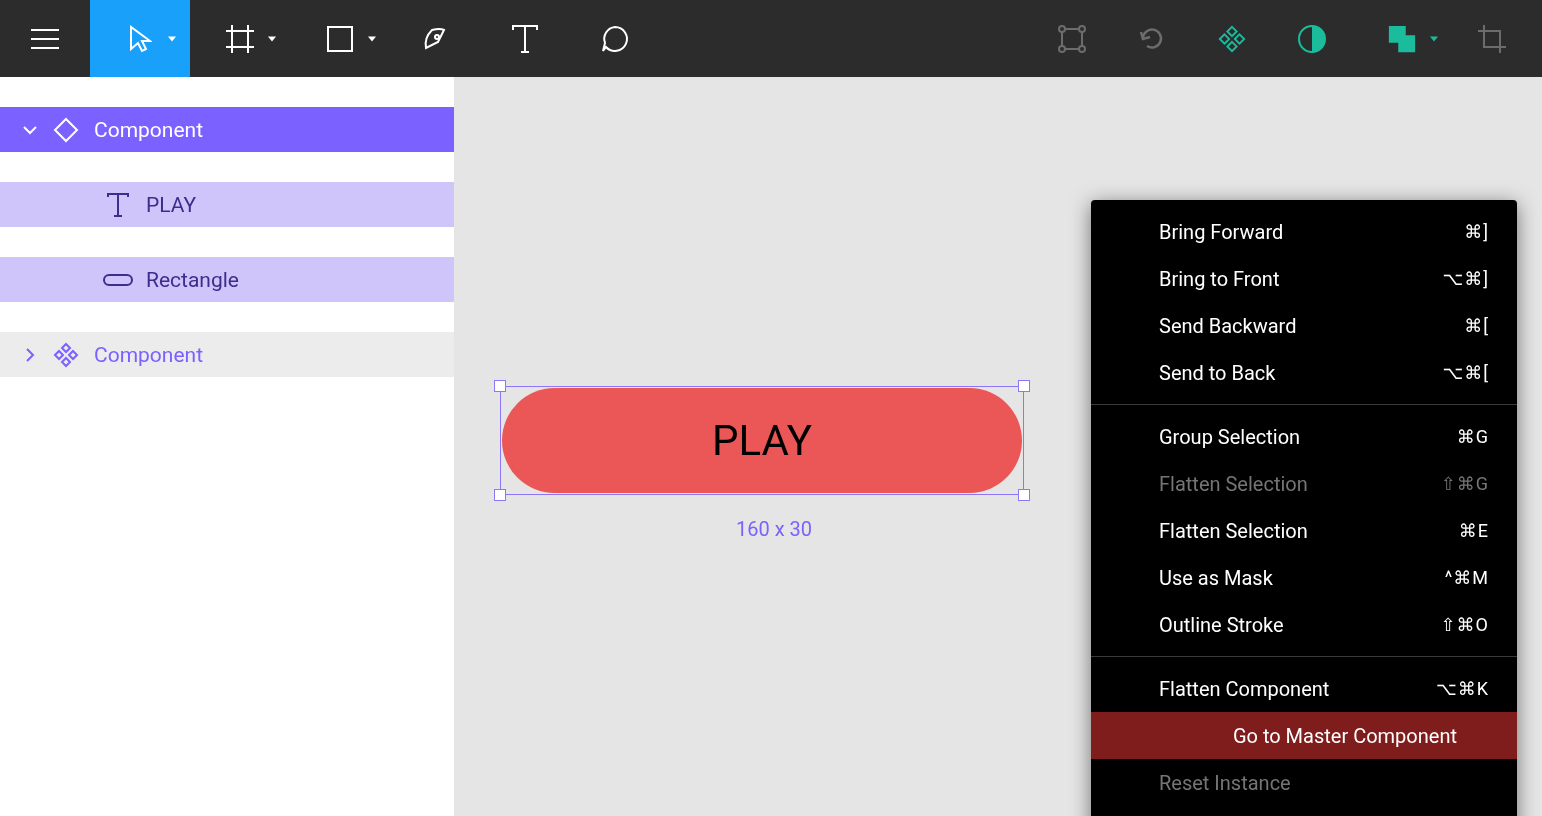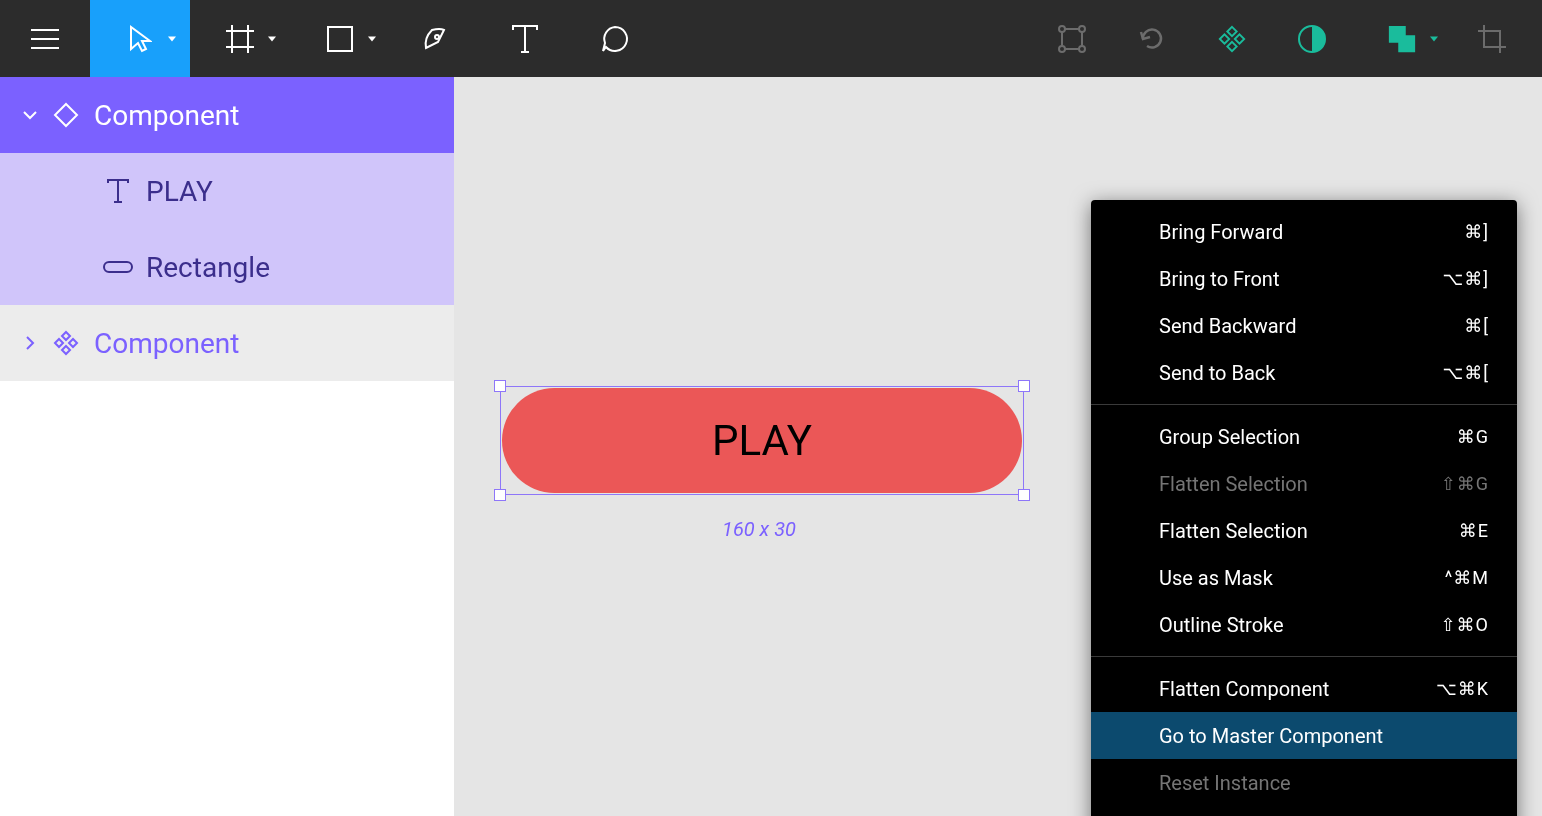--- a/index.html
+++ b/index.html
@@ -15,21 +15,21 @@
   .toolbar-spacer { flex: 1; }
   .toolbar-right { display: flex; align-items: center; padding-right: 10px; }
   .right-btn { width: 80px; height: 77px; display: flex; align-items: center; justify-content: center; cursor: pointer; position: relative; }
 
   
   .main { display: flex; height: calc(100% - 77px); }
   .sidebar { width: 454px; background: #fff; }
   .canvas { flex: 1; background: #e5e5e5; position: relative; }
 
   
-  .layer-row { height: 76px; display: flex; align-items: center; padding-left: 12px; font-size: 28px; cursor: pointer; }
+  .layer-row { height: 45px; display: flex; align-items: center; padding-left: 12px; font-size: 21px; cursor: pointer; margin-top: 30px; }
   .layer-row.selected { background: #7b61ff; color: #fff; }
   .layer-row.child { background: #d0c5fa; color: #3b2e8c; padding-left: 100px; }
   .layer-row.instance { background: #ececec; color: #7b61ff; }
   .layer-toggle { width: 36px; display: flex; justify-content: center; }
   .layer-icon { width: 36px; display: flex; justify-content: center; align-items: center; }
   .layer-label { padding-left: 10px; }
 
   
   .selection { position: absolute; left: 48px; top: 311px; width: 520px; height: 105px; }
   .pill { width: 100%; height: 100%; background: #eb5757; border-radius: 60px; display: flex; align-items: center; justify-content: center; font-size: 42px; color: #000; }
@@ -40,21 +40,21 @@
   .h-bl { left: -8px; bottom: -8px; }
   .h-br { right: -8px; bottom: -8px; }
   .dims { text-align: center; color: #7b61ff; font-size: 20px; margin-top: 12px; }
 
   
   .context-menu { position: absolute; right: 25px; top: 123px; width: 426px; background: #000; border-radius: 4px; box-shadow: 0 4px 20px rgba(0,0,0,0.5); padding: 8px 0; }
   .menu-item { height: 47px; display: flex; align-items: center; justify-content: space-between; padding: 0 28px 0 68px; color: #fff; font-size: 20px; cursor: pointer; gap: 32px; }
   .menu-item .shortcut { color: #fff; font-size: 18px; letter-spacing: 1px; }
   .menu-item.disabled { color: #757575; cursor: default; }
   .menu-item.disabled .shortcut { color: #757575; }
-  .menu-item.hovered { background: #0c4a6e; }
+  .menu-item.hovered { background: #7f1d1d; justify-content: flex-end; }
   .menu-sep { height: 1px; background: #3a3a3a; margin: 8px 0; }
 </style>
 </head>
 <body>
 
 <div class="toolbar">
   <div class="tool-btn">
     <span class="tool-icon">
       <svg width="28" height="20" viewBox="0 0 28 20" stroke="#fff" stroke-width="2">
           <line x1="0" y1="1" x2="28" y2="1"></line>
@@ -226,21 +226,21 @@
     <div class="selection">
       <div class="pill">
         <span>PLAY</span>
       </div>
       <div class="sel-outline"></div>
       <div class="handle h-tl"></div>
       <div class="handle h-tr"></div>
       <div class="handle h-bl"></div>
       <div class="handle h-br"></div>
     </div>
-    <div class="dims" style="position:absolute; left:45px; top:428px; width:520px;font-style:italic;">160 x 30</div>
+    <div class="dims" style="position:absolute; left:60px; top:428px; width:520px;">160 x 30</div>
 
     <div class="context-menu">
 
       <div class="menu-item">
         <span>Bring Forward</span>
         <span class="shortcut">⌘]</span>
       </div>
       <div class="menu-item">
         <span>Bring to Front</span>
         <span class="shortcut">⌥⌘]</span>

